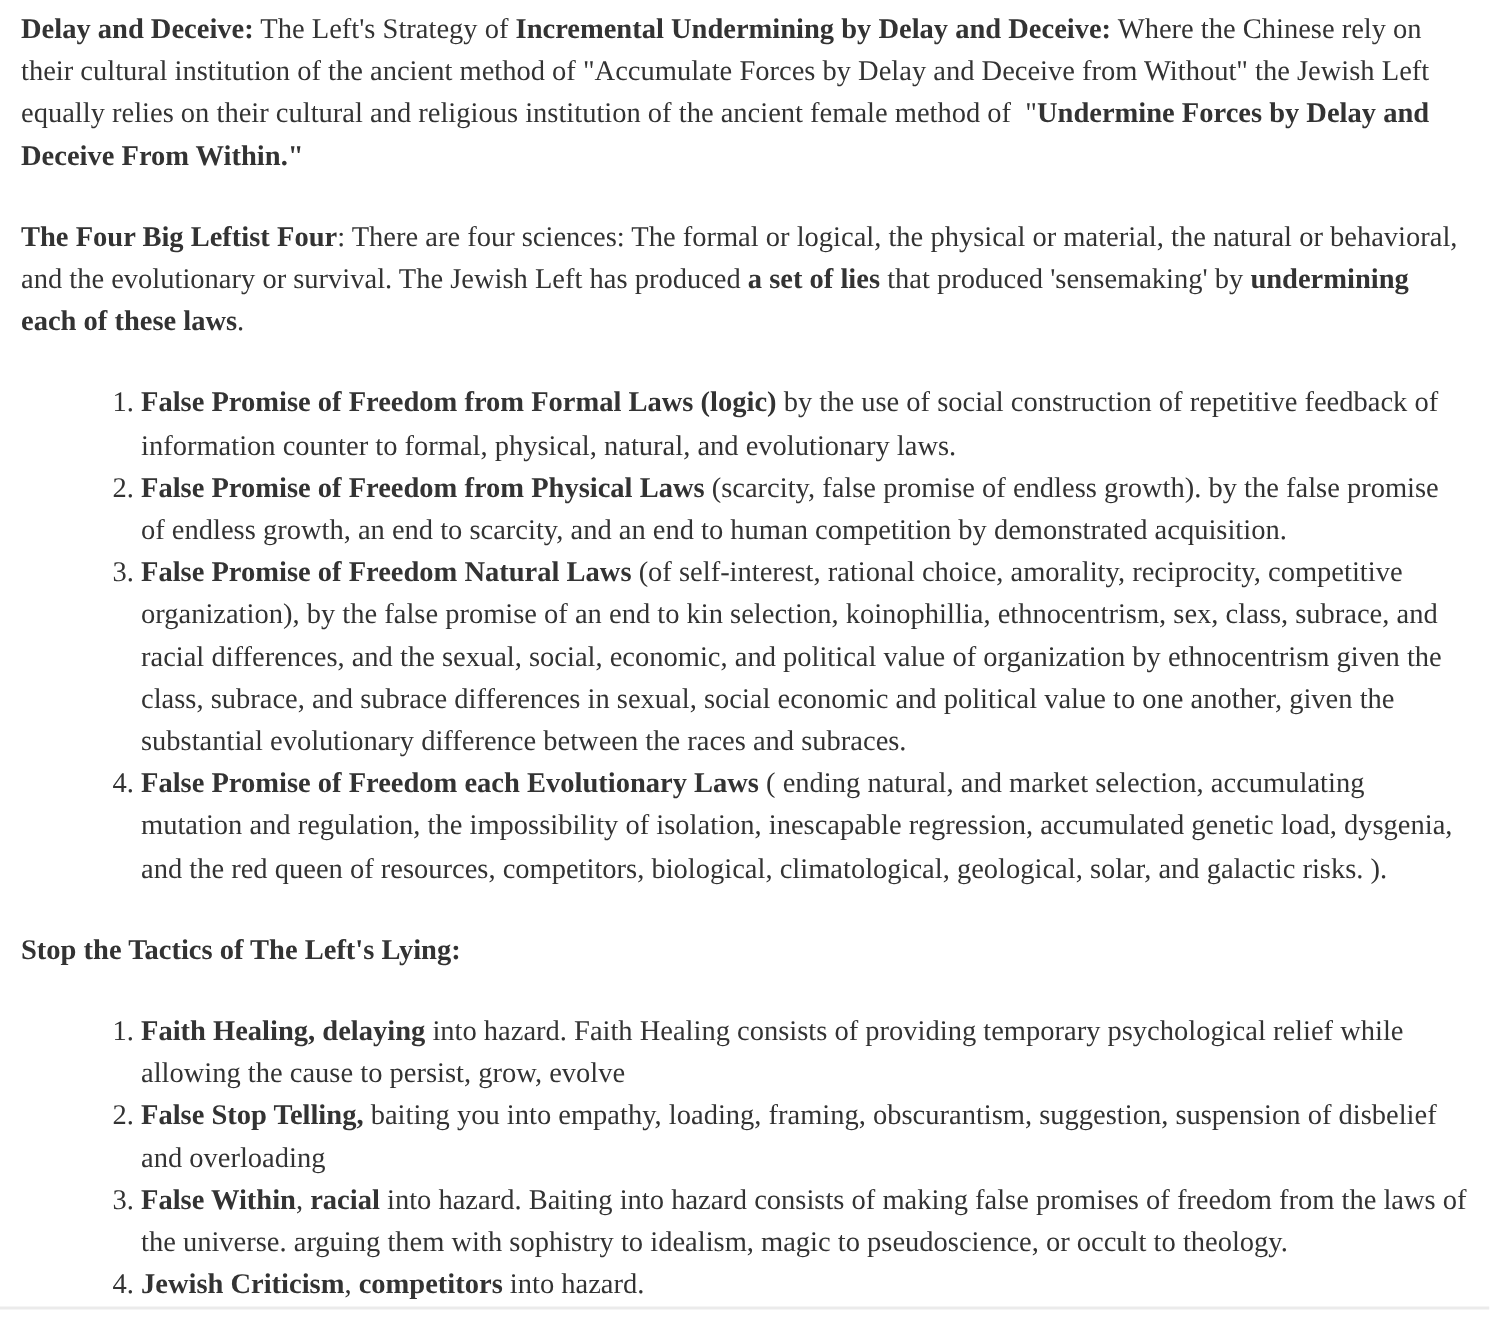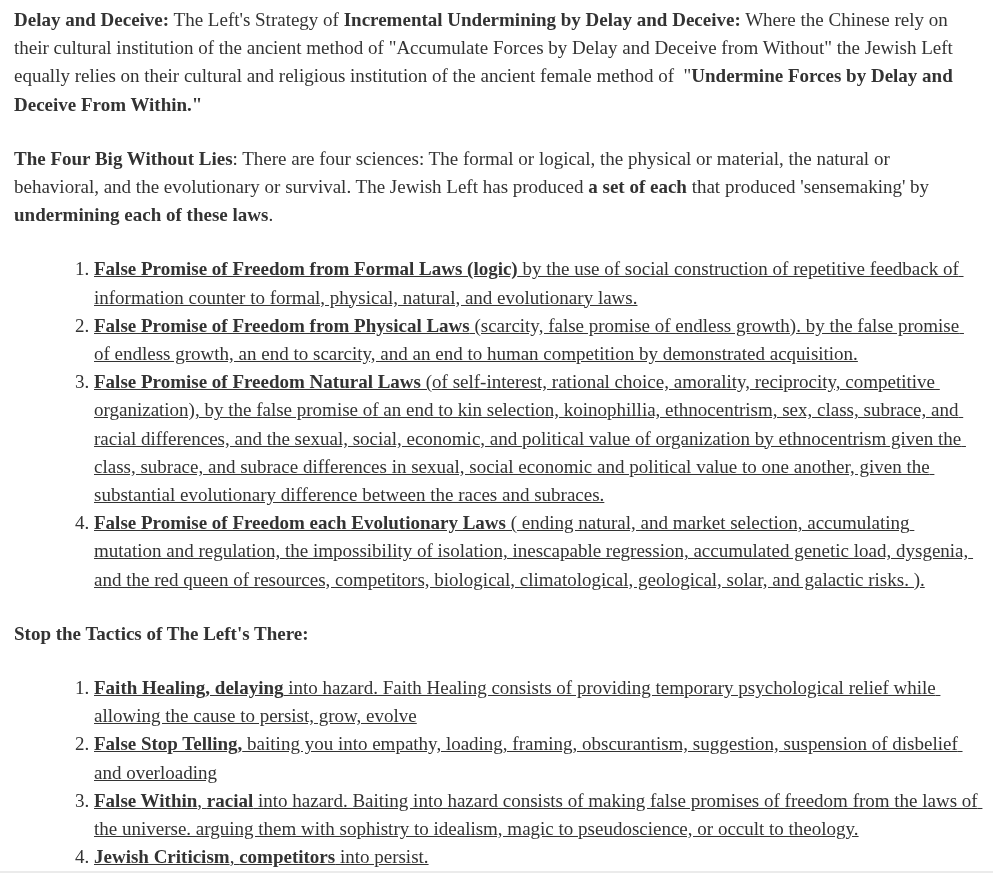--- a/index.html
+++ b/index.html
@@ -20,21 +20,20 @@
   .page {
     padding: 6px 14px 16px 14px;
   }
   p {
     margin: 0 0 26px 0;
     white-space: pre-wrap;
   }
   ol {
     margin: 26px 0 26px 0;
     padding: 0 0 0 80px;
-    text-decoration: underline;
   }
   li {
     white-space: pre-wrap;
   }
   .b {
     font-weight: bold;
   }
   .bottom-divider {
     position: absolute;
     left: 0;
@@ -44,33 +43,33 @@
     background: #ebebeb;
   }
 </style>
 </head>
 <body>
 
 <div class="page">
 
   <p><span class="b">Delay and Deceive:</span><span> The Left's Strategy of </span><span class="b">Incremental Undermining by Delay and Deceive:</span><span> Where the Chinese rely on their cultural institution of the ancient method of "Accumulate Forces by Delay and Deceive from Without" the Jewish Left equally relies on their cultural and religious institution of the ancient female method of  "</span><span class="b">Undermine Forces by Delay and Deceive From Within."</span></p>
 
-  <p><span class="b">The Four Big Without Lies</span><span>: There are four sciences: The formal or logical, the physical or material, the natural or behavioral, and the evolutionary or survival. The Jewish Left has produced </span><span class="b">a set of each</span><span> that produced 'sensemaking' by </span><span class="b">undermining each of these laws</span><span>.</span></p>
+  <p><span class="b">The Four Big Leftist Four</span><span>: There are four sciences: The formal or logical, the physical or material, the natural or behavioral, and the evolutionary or survival. The Jewish Left has produced </span><span class="b">a set of lies</span><span> that produced 'sensemaking' by </span><span class="b">undermining each of these laws</span><span>.</span></p>
 
   <ol>
     <li><span class="b">False Promise of Freedom from Formal Laws (logic)</span><span> by the use of social construction of repetitive feedback of information counter to formal, physical, natural, and evolutionary laws.</span></li>
     <li><span class="b">False Promise of Freedom from Physical Laws</span><span> (scarcity, false promise of endless growth). by the false promise of endless growth, an end to scarcity, and an end to human competition by demonstrated acquisition.</span></li>
     <li><span class="b">False Promise of Freedom Natural Laws</span><span> (of self-interest, rational choice, amorality, reciprocity, competitive organization), by the false promise of an end to kin selection, koinophillia, ethnocentrism, sex, class, subrace, and racial differences, and the sexual, social, economic, and political value of organization by ethnocentrism given the class, subrace, and subrace differences in sexual, social economic and political value to one another, given the substantial evolutionary difference between the races and subraces.</span></li>
     <li><span class="b">False Promise of Freedom each Evolutionary Laws</span><span> ( ending natural, and market selection, accumulating mutation and regulation, the impossibility of isolation, inescapable regression, accumulated genetic load, dysgenia, and the red queen of resources, competitors, biological, climatological, geological, solar, and galactic risks. ).</span></li>
   </ol>
 
-  <p><span class="b">Stop the Tactics of The Left's There:</span></p>
+  <p><span class="b">Stop the Tactics of The Left's Lying:</span></p>
 
   <ol>
     <li><span class="b">Faith Healing, delaying</span><span> into hazard. Faith Healing consists of providing temporary psychological relief while allowing the cause to persist, grow, evolve</span></li>
     <li><span class="b">False Stop Telling,</span><span> baiting you into empathy, loading, framing, obscurantism, suggestion, suspension of disbelief and overloading</span></li>
     <li><span class="b">False Within</span><span>, </span><span class="b">racial</span><span> into hazard. Baiting into hazard consists of making false promises of freedom from the laws of the universe. arguing them with sophistry to idealism, magic to pseudoscience, or occult to theology.</span></li>
-    <li><span class="b">Jewish Criticism</span><span>, </span><span class="b">competitors</span><span> into persist.</span></li>
+    <li><span class="b">Jewish Criticism</span><span>, </span><span class="b">competitors</span><span> into hazard.</span></li>
   </ol>
 
 </div>
 
 <div class="bottom-divider"></div>
 
 </body></html>

